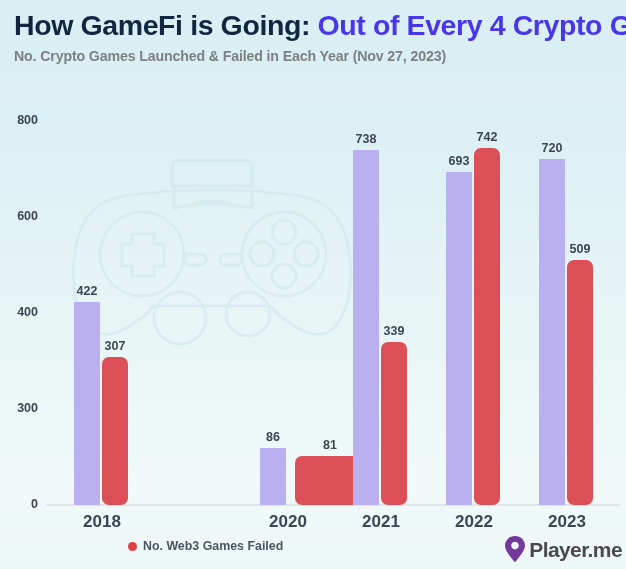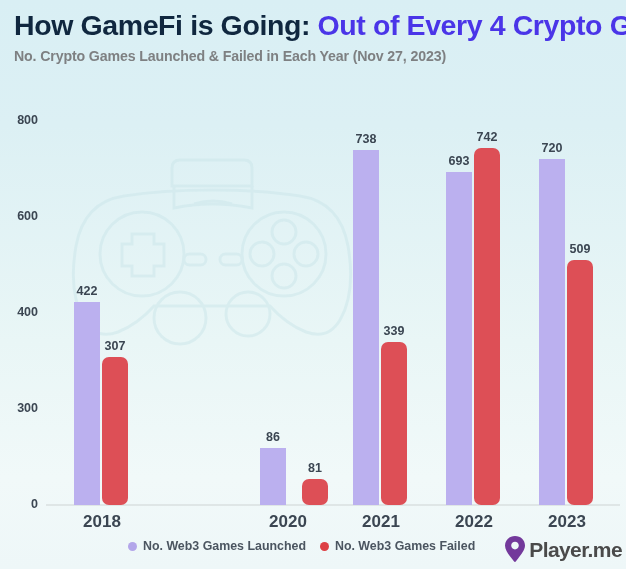--- a/index.html
+++ b/index.html
@@ -239,21 +239,21 @@
           <span class="bar-label">307</span>
         </div>
         <div class="x-label" style="left:0;width:60px">2018</div>
       </div>
 
 
       <div class="group" style="left:212px;width:60px">
         <div class="bar launched" style="left: 2px; height: 57px;">
           <span class="bar-label">86</span>
         </div>
-        <div class="bar failed" style="left: 44px; height: 26px;">
+        <div class="bar failed" style="left: 37px; height: 49px; padding-left: 44px;">
           <span class="bar-label">81</span>
         </div>
         <div class="x-label" style="left:0;width:60px">2020</div>
       </div>
 
       <div class="group" style="left:305px;width:60px">
         <div class="bar launched" style="left: 2px; height: 355.16px;">
           <span class="bar-label">738</span>
         </div>
         <div class="bar failed" style="left: 30px; height: 163.14px;">
@@ -280,24 +280,20 @@
           <span class="bar-label">509</span>
         </div>
         <div class="x-label" style="left:0;width:60px">2023</div>
       </div>
 
     </div>
   </div>
 
   <div class="footer">
     <div class="legend">
-      <div class="legend-item">
-        <span class="legend-dot launched"></span>
-        <span>No. Web3 Games Launched</span>
-      </div>
       <div class="legend-item">
         <span class="legend-dot failed"></span>
         <span>No. Web3 Games Failed</span>
       </div>
     </div>
 
     <div class="brand">
       <svg width="24" height="28" viewBox="0 0 24 28" xmlns="http://www.w3.org/2000/svg">
         <path d="M12 1 C6.2 1 2 5.2 2 10.6 C2 16.4 8.2 22.4 11.1 26.6 C11.5 27.2 12.4 27.2 12.8 26.6 C13.4 25.7 14.3 24.5 15.3 23.2 C18.1 19.6 22 14.9 22 10.6 C22 5.2 17.8 1 12 1 Z M12 14.4 C9.9 14.4 8.2 12.7 8.2 10.6 C8.2 8.5 9.9 6.8 12 6.8 C14.1 6.8 15.8 8.5 15.8 10.6 C15.8 12.7 14.1 14.4 12 14.4 Z" fill="#73399b"></path>
       </svg>

